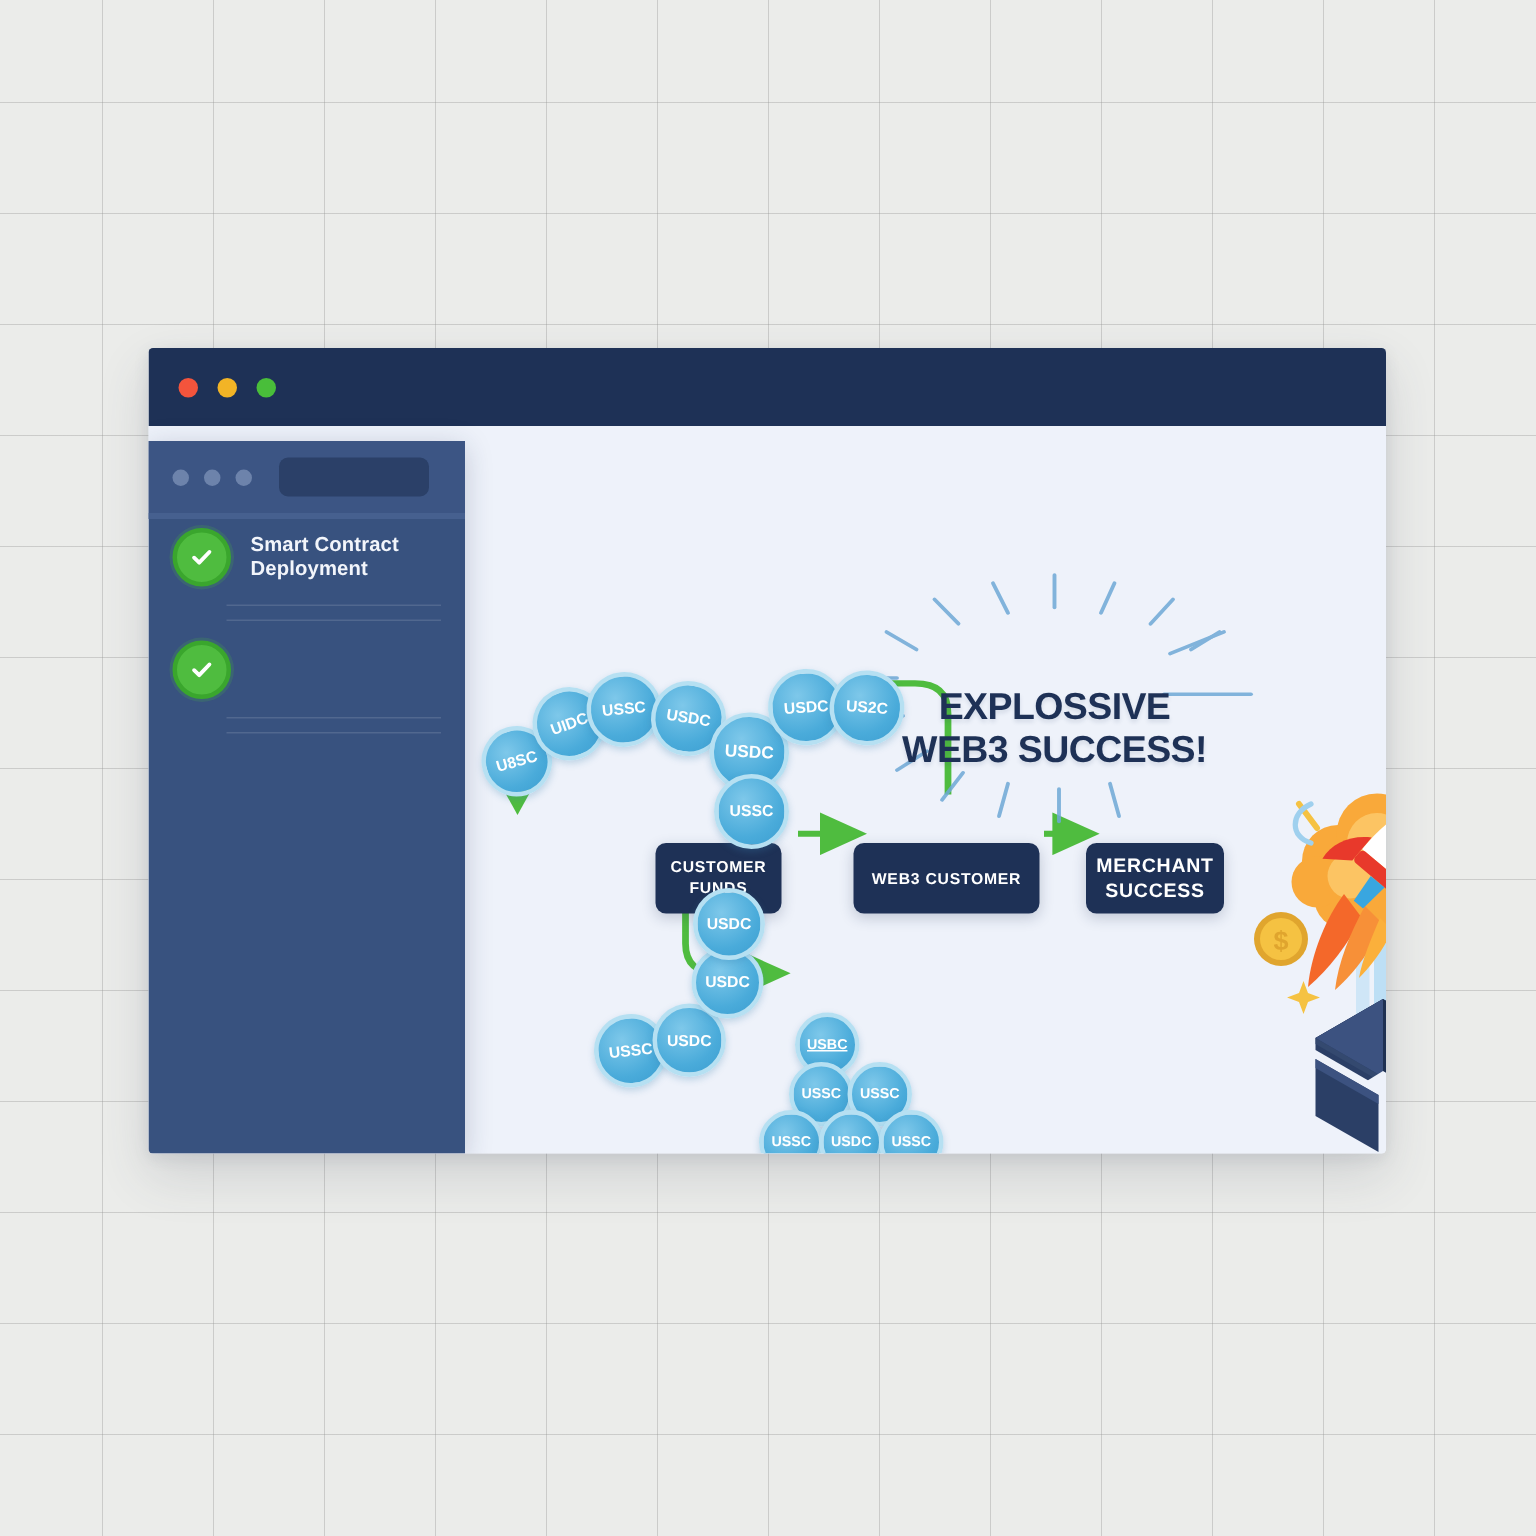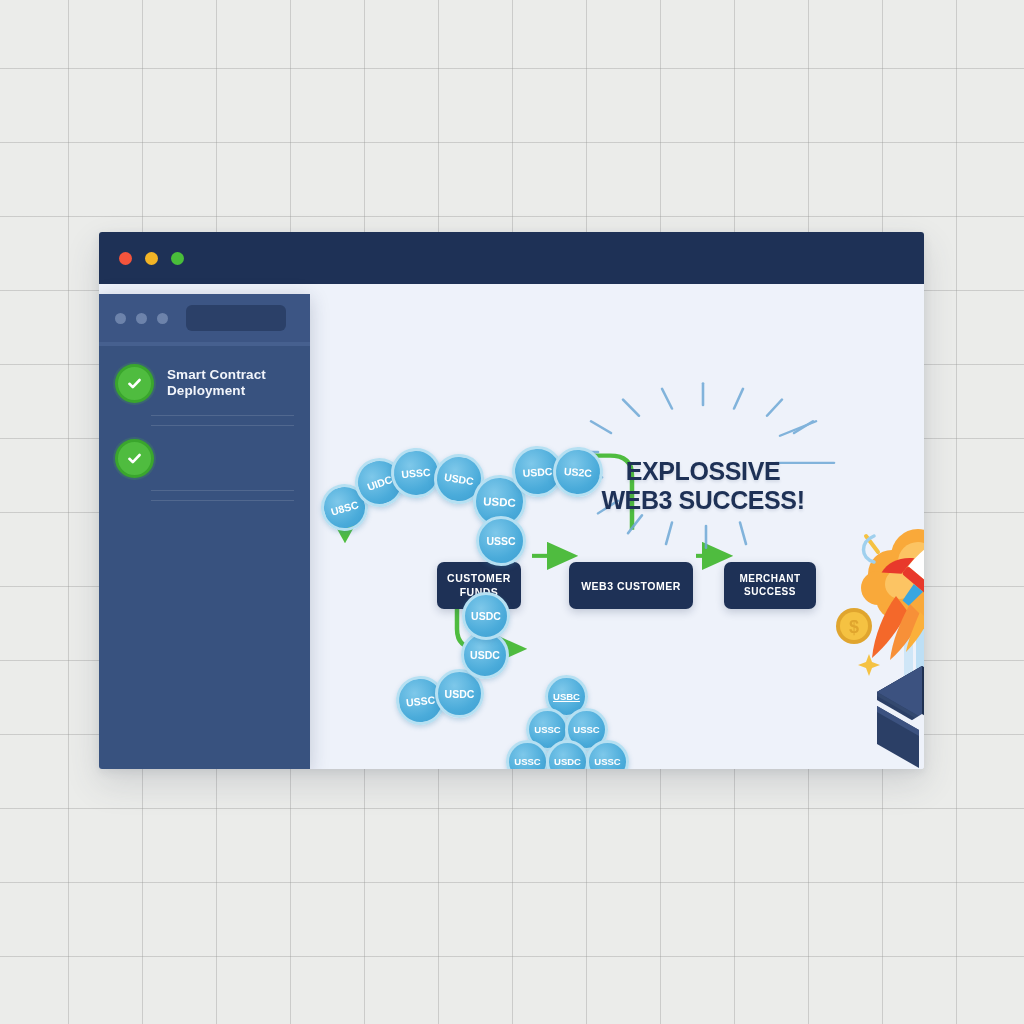--- a/index.html
+++ b/index.html
@@ -43,21 +43,21 @@
     box-shadow:0 4px 18px rgba(30,45,80,.22);
   }
   #sidebar-chrome{
     height:48px;background:#3c5584;display:flex;align-items:center;padding-left:16px;gap:10px;
     border-bottom:4px solid #46608f;
   }
   .sdot{width:11px;height:11px;border-radius:50%;background:#6d83ab;}
   #sidebar-urlbar{
     width:100px;height:26px;border-radius:6px;background:#2b4068;margin-left:8px;
   }
-  #sidebar-list{padding:14px 0 0 0;}
+  #sidebar-list{padding:2px 0 0 0;}
   .side-item{
     display:flex;align-items:center;gap:13px;padding:0 16px;min-height:46px;
   }
   .check{
     flex:0 0 auto;width:33px;height:33px;border-radius:50%;
     background:#4fbc3f;border:3px solid #3aa62d;
     display:flex;align-items:center;justify-content:center;
     box-shadow:0 0 0 2px rgba(79,188,63,.18);
   }
   .check svg{display:block;}
@@ -72,21 +72,21 @@
 
   
   .flowbox{
     position:absolute;background:#1e3156;border-radius:7px;
     display:flex;align-items:center;justify-content:center;text-align:center;
     color:#ffffff;font-weight:700;letter-spacing:.5px;
     box-shadow:0 3px 9px rgba(30,49,86,.22);
   }
   #box-customer{left:127px;top:278px;width:84px;height:47px;font-size:10.5px;line-height:1.25;}
   #box-exchange{left:259px;top:278px;width:124px;height:47px;font-size:10.5px;}
-  #box-merchant{left:414px;top:278px;width:92px;height:47px;font-size:10px;line-height:1.25;}
+  #box-merchant{left:414px;top:278px;width:92px;height:47px;font-size:13px;line-height:1.25;}
 
   
   .coin{
     position:absolute;border-radius:50%;
     background:radial-gradient(circle at 38% 32%, #7ec8ea 0%, #4aabda 62%, #3b9dd0 100%);
     border:3px solid #b6e0f2;
     display:flex;align-items:center;justify-content:center;
     color:#ffffff;font-weight:700;
     box-shadow:0 2px 5px rgba(60,130,175,.28);
     user-select:none;
@@ -246,21 +246,21 @@
               <span>USDC</span>
             </div>
             <div class="coin" style="left: 151px; top: 347px; width: 42px; height: 42px; font-size: 10.5px;">
               <span>USDC</span>
             </div>
             <div class="coin" style="left: 152px; top: 308px; width: 42px; height: 42px; font-size: 10.5px;">
               <span>USDC</span>
             </div>
           </div>
           <div style="position: absolute; inset: 0px;">
-            <div class="coin" style="left: 235px; top: 391px; width: 37px; height: 37px; font-size: 9.5px; text-decoration: underline;">
+            <div class="coin" style="left: 220px; top: 391px; width: 37px; height: 37px; font-size: 9.5px; text-decoration: underline;">
               <span>USBC</span>
             </div>
             <div class="coin" style="left: 216px; top: 424px; width: 37px; height: 37px; font-size: 9.5px;">
               <span>USSC</span>
             </div>
             <div class="coin" style="left: 255px; top: 424px; width: 37px; height: 37px; font-size: 9.5px;">
               <span>USSC</span>
             </div>
             <div class="coin" style="left: 196px; top: 456px; width: 37px; height: 37px; font-size: 9.5px;">
               <span>USSC</span>

